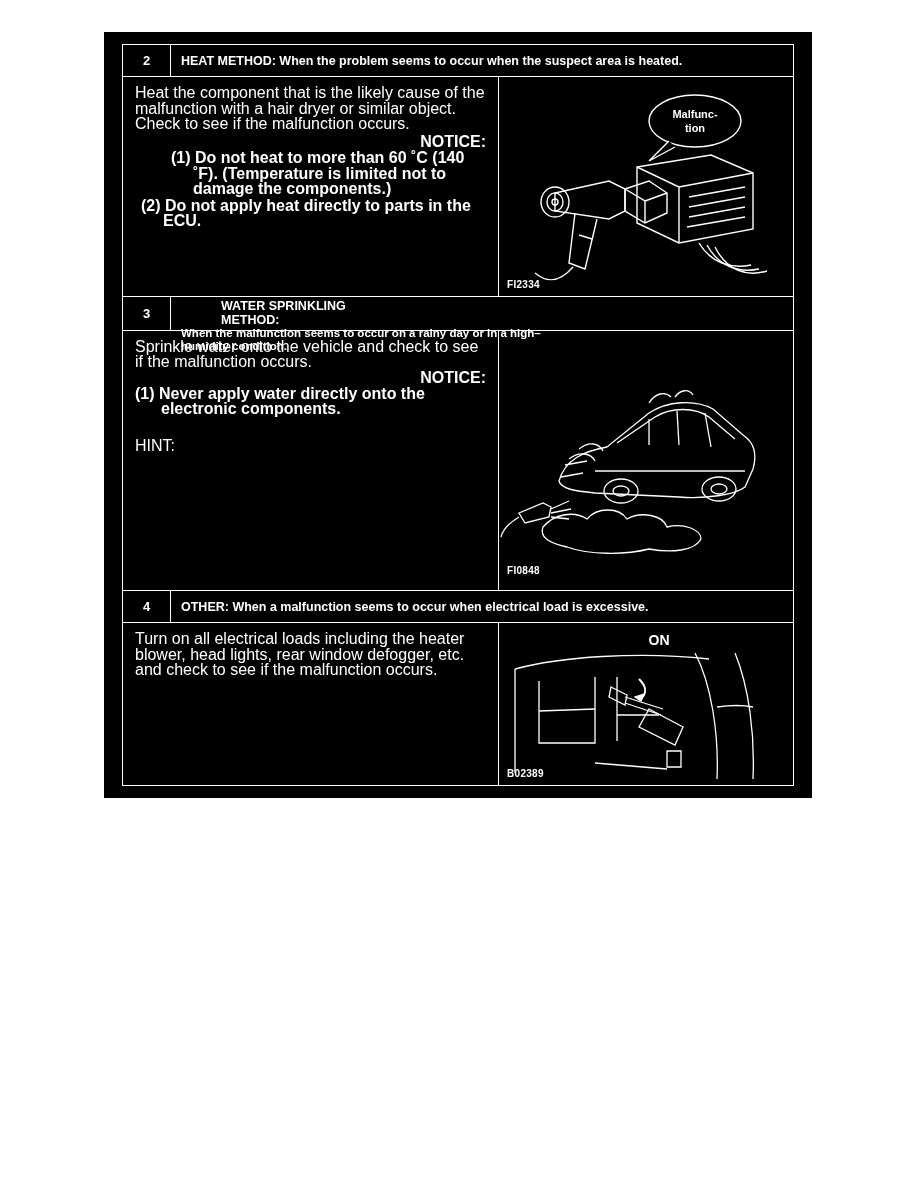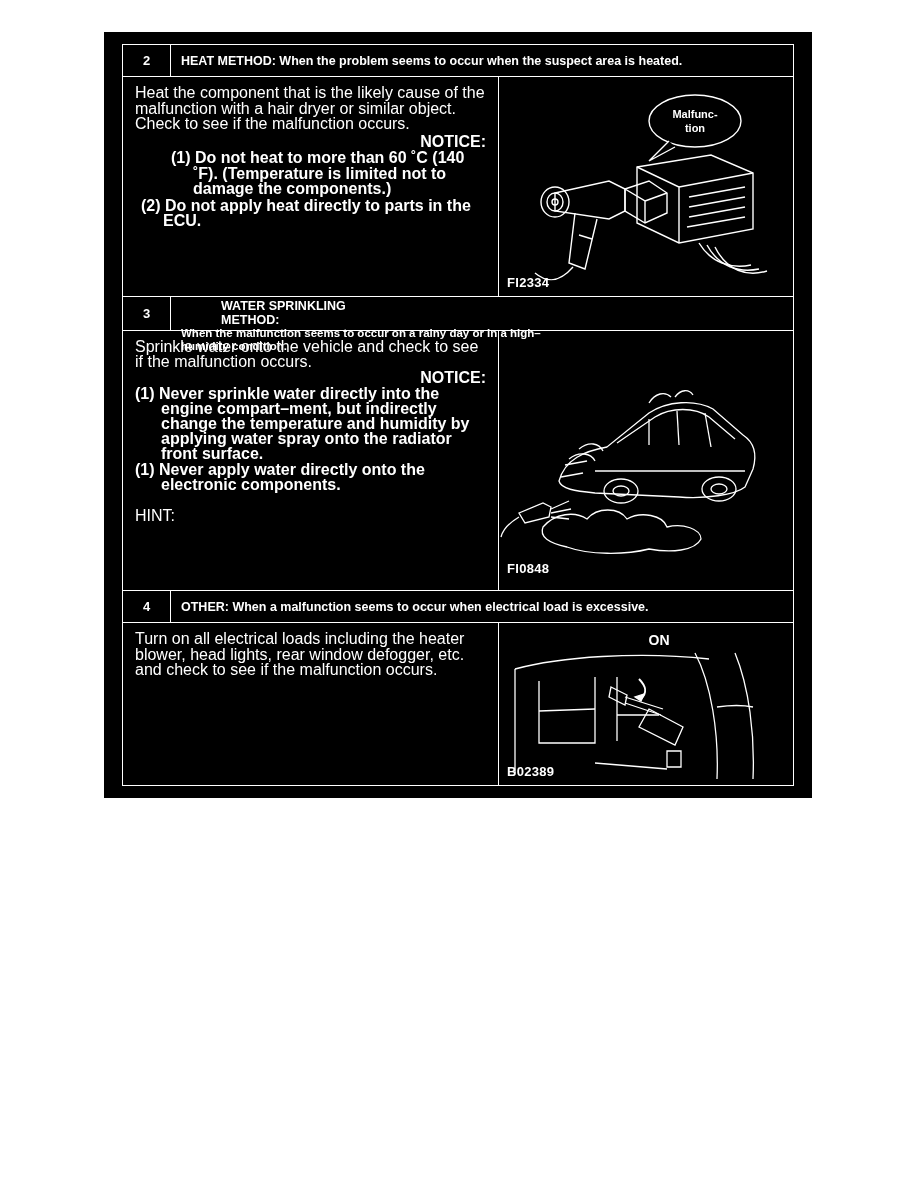--- a/index.html
+++ b/index.html
@@ -122,21 +122,21 @@
     right: 0;
     height: 100%;
     box-sizing: border-box;
     overflow: hidden;
   }
   .fig-code {
     position: absolute;
     left: 8px;
     bottom: 6px;
     color: #ffffff;
-    font-size: 13px;
+    font-size: 10px;
     font-weight: bold;
     letter-spacing: .3px;
     margin-top: 23px;
   }
   .p { margin: 0 0 1px 0; }
   .b { font-weight: bold; }
   .ind1 { padding-left: 6px; }
   .ind-hang { padding-left: 22px; text-indent: -22px; }
   .tight { line-height: 15px; }
   .notice { font-weight: bold; margin-top: 2px; text-align: right; }
@@ -214,23 +214,22 @@
           <div class="num">3</div>
           <div class="htext two-part">
             <span class="lead">WATER SPRINKLING METHOD:</span><span class="rest">When the malfunction seems to occur on a rainy day or in a high–humidity condition.</span>
           </div>
         </div>
 
         <div class="body-row" style="height:260px;">
           <div class="body-text tight">
             <p class="p">Sprinkle water onto the vehicle and check to see if the malfunction occurs.</p>
             <p class="p notice" style="margin-top:0;">NOTICE:</p>
-            <p class="p b" style="padding-left:26px;text-indent:-26px;">(1) Never sprinkle water directly into the engine compart–ment, but indirectly change the temperature and humidity by applying water spray onto the radiator front surface.</p>
             <p class="p b" style="padding-left:26px;text-indent:-26px;">(1) Never apply water directly onto the electronic components.</p>
-            <p class="p" style="margin-top:16px;">HINT:</p>
+            <p class="p" style="margin-top:22px;">HINT:</p>
           </div>
 
           <div class="body-art">
             <svg width="294" height="260" viewBox="0 0 294 260">
               <g stroke="#ffffff" fill="none" stroke-width="1.3">
 
                 <path d="M60 150 C66 128 86 120 108 116 L150 82 C168 70 196 68 214 78 L244 104 C256 112 258 124 254 138 L246 156 C236 164 206 168 180 166 L96 162 C76 160 62 158 60 150 Z"></path>
 
                 <path d="M118 112 L156 86 C172 76 196 76 210 86 L236 108"></path>
                 <path d="M150 88 L150 114"></path>

